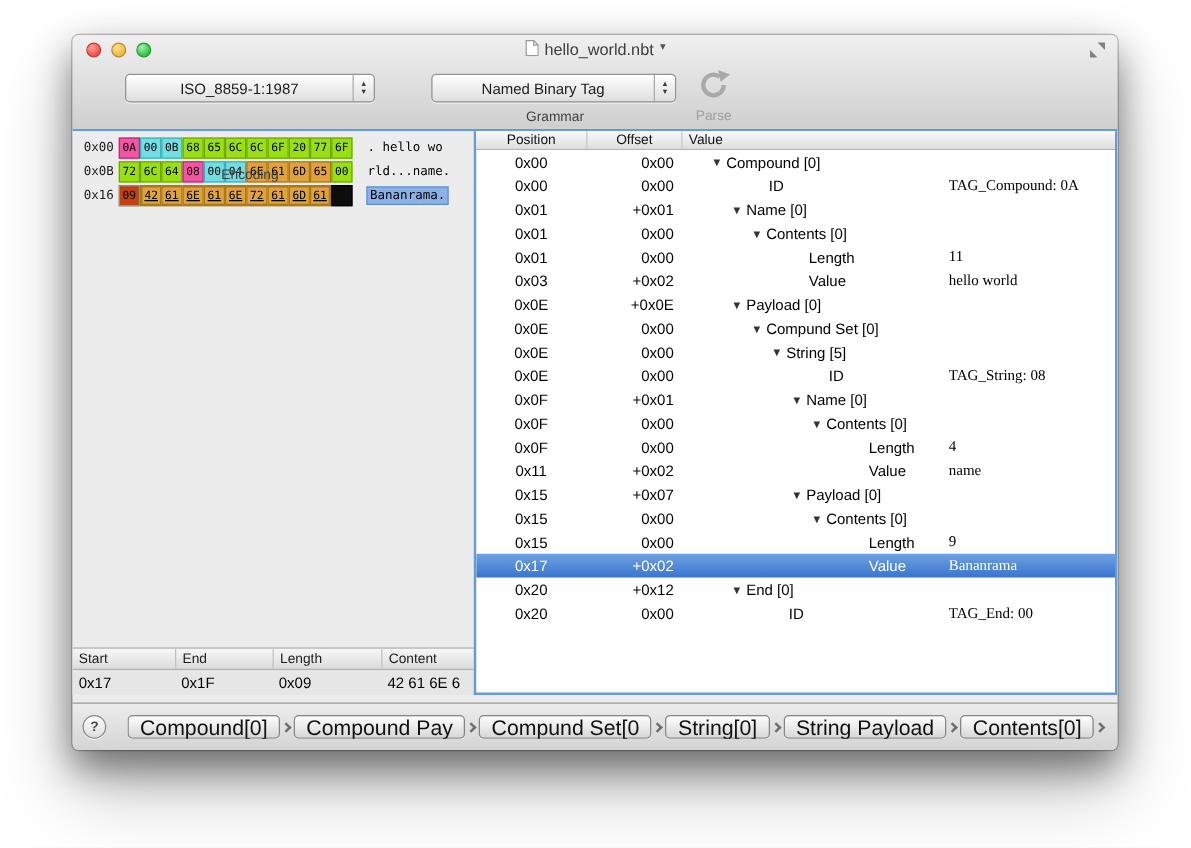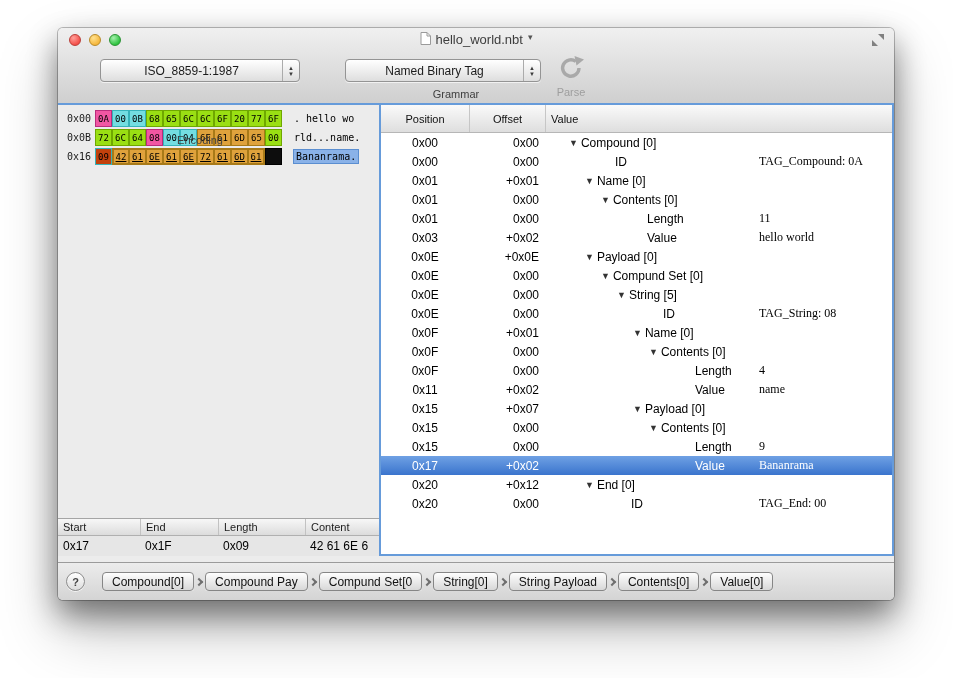--- a/index.html
+++ b/index.html
@@ -25,21 +25,21 @@
     background:linear-gradient(#ffffff, #f0f0f0 45%, #dedede); box-shadow:0 1px 0 rgba(255,255,255,.65);
     display:flex; align-items:stretch; font-size:12px; color:#1c1c1c; cursor:default; }
   .popup .ptext { flex:1; display:flex; align-items:center; justify-content:center; padding:0 6px; }
   .popup .stepper { width:17px; border-left:1px solid #ababab; display:flex; flex-direction:column;
     align-items:center; justify-content:center; color:#3c3c3c; }
   .popup .stepper span { font-size:6px; line-height:6px; }
   .popup-encoding { left:42px; width:200px; }
   .popup-grammar  { left:287px; width:196px; }
   .tool-label { position:absolute; top:37px; font-size:11px; color:#3f3f3f; text-align:center; }
   .lbl-encoding { left:42px; width:200px;margin-top:46px; }
-  .lbl-grammar  { left:300px; width:196px; }
+  .lbl-grammar  { left:288px; width:196px; }
   .parse-wrap { position:absolute; left:490px; width:46px; top:4px; text-align:center; }
   .parse-wrap .tool-label-disabled { font-size:11px; color:#9e9e9e; margin-top:1px; }
   
   .content { flex:1; display:flex; border-top:2px solid #669bda; background:#ececec;
     min-height:0; padding-bottom:6px; }
   .left-panel { flex:0 0 321px; display:flex; flex-direction:column; background:#ececec; min-height:0; }
   .hex-area { flex:1; padding-top:4px; overflow:hidden; }
   .hex-row { display:flex; align-items:center; height:19px; font-family:"DejaVu Sans Mono", monospace; }
   .hex-offset { width:33px; text-align:right; font-size:10px; color:#1a1a1a; margin-right:4px; flex:none; }
   .hex-cells { display:flex; flex:none; }
@@ -54,21 +54,21 @@
   .range-header { display:flex; height:17px; align-items:center;
     background:linear-gradient(#f7f7f7, #dcdcdc); border-bottom:1px solid #b0b0b0;
     font-size:11px; color:#1c1c1c; }
   .range-values { display:flex; height:20px; align-items:center; font-size:12px; color:#000; background:#e6e6e6; }
   .rc { padding-left:5px; overflow:hidden; white-space:nowrap; }
   .rc1 { width:82px; } .rc2 { width:78px; } .rc3 { width:87px; } .rc4 { flex:1; }
   .range-header .rc + .rc { border-left:1px solid #c2c2c2; height:100%; display:flex; align-items:center; }
   
   .right-panel { flex:1; display:flex; flex-direction:column; background:#ffffff;
     border-left:2px solid #669bda; border-right:2px solid #669bda; border-bottom:2px solid #669bda; min-height:0; }
-  .tree-header { display:flex; height:28px; flex:none; background:linear-gradient(#fafafa, #dedede);
+  .tree-header { display:flex; height:15px; flex:none; background:linear-gradient(#fafafa, #dedede);
     border-bottom:1px solid #b6b6b6; font-size:11px; color:#111; align-items:center; }
   .th { overflow:hidden; white-space:nowrap; height:100%; display:flex; align-items:center; }
   .th + .th { border-left:1px solid #c6c6c6; }
   .th-pos { width:88px; justify-content:center; }
   .th-off { width:76px; justify-content:center; }
   .th-el  { flex:1; padding-left:5px; }
   .th-val { width:138px; padding-left:5px; }
   .tree-body { flex:1; overflow:hidden; font-size:12px; color:#000; }
   .tree-row { display:flex; height:19px; align-items:center; }
   .tree-row.selected { background:linear-gradient(#6fa1e4, #3a74cd); color:#fff; }
@@ -77,21 +77,21 @@
   .tree-element { flex:1; display:flex; align-items:center; overflow:hidden; white-space:nowrap; }
   .disclosure { font-size:9px; color:#333; margin-right:3px; }
   .tree-val { width:138px; padding-left:5px; flex:none; overflow:hidden; white-space:nowrap;font-family:Liberation Serif, serif; }
   
   .bottom-bar { flex:0 0 38px; background:linear-gradient(#ececec, #d4d4d4);
     border-top:1px solid #9b9b9b; display:flex; align-items:center; padding:0 8px; }
   .help-btn { width:19px; height:19px; border-radius:50%; border:1px solid #8b8b8b;
     background:linear-gradient(#ffffff, #dcdcdc); color:#444; font-size:11px; font-weight:bold;
     display:flex; align-items:center; justify-content:center; box-shadow:0 1px 0 rgba(255,255,255,.7); flex:none; }
   .breadcrumbs { display:flex; align-items:center; margin-left:17px; overflow:hidden; }
-  .crumb { height:19px; padding:0 9px; font-size:12px; font-family:"Liberation Sans", sans-serif;
+  .crumb { height:19px; padding:0 9px; font-size:17px; font-family:"Liberation Sans", sans-serif;
     color:#111; background:linear-gradient(#fefefe, #d8d8d8); border:1px solid #868686;
     border-radius:4px; white-space:nowrap; box-shadow:0 1px 0 rgba(255,255,255,.6); }
   .crumb-sep { width:6px; height:6px; border-top:2px solid #6f6f6f; border-right:2px solid #6f6f6f;
     transform:rotate(45deg); margin:0 3px 0 2px; flex:none; }
 </style>
 </head>
 <body>
 
 <div class="window">
 

